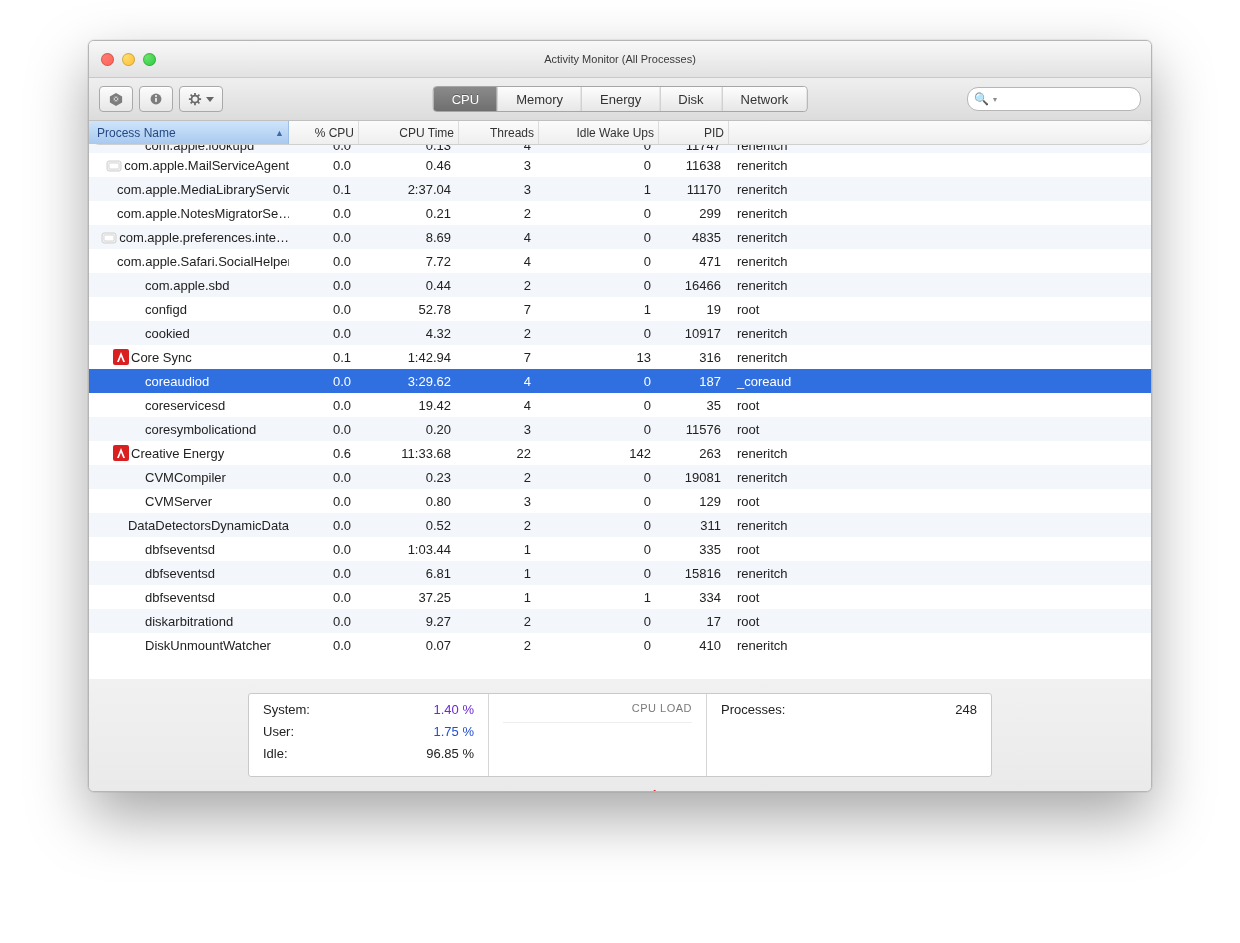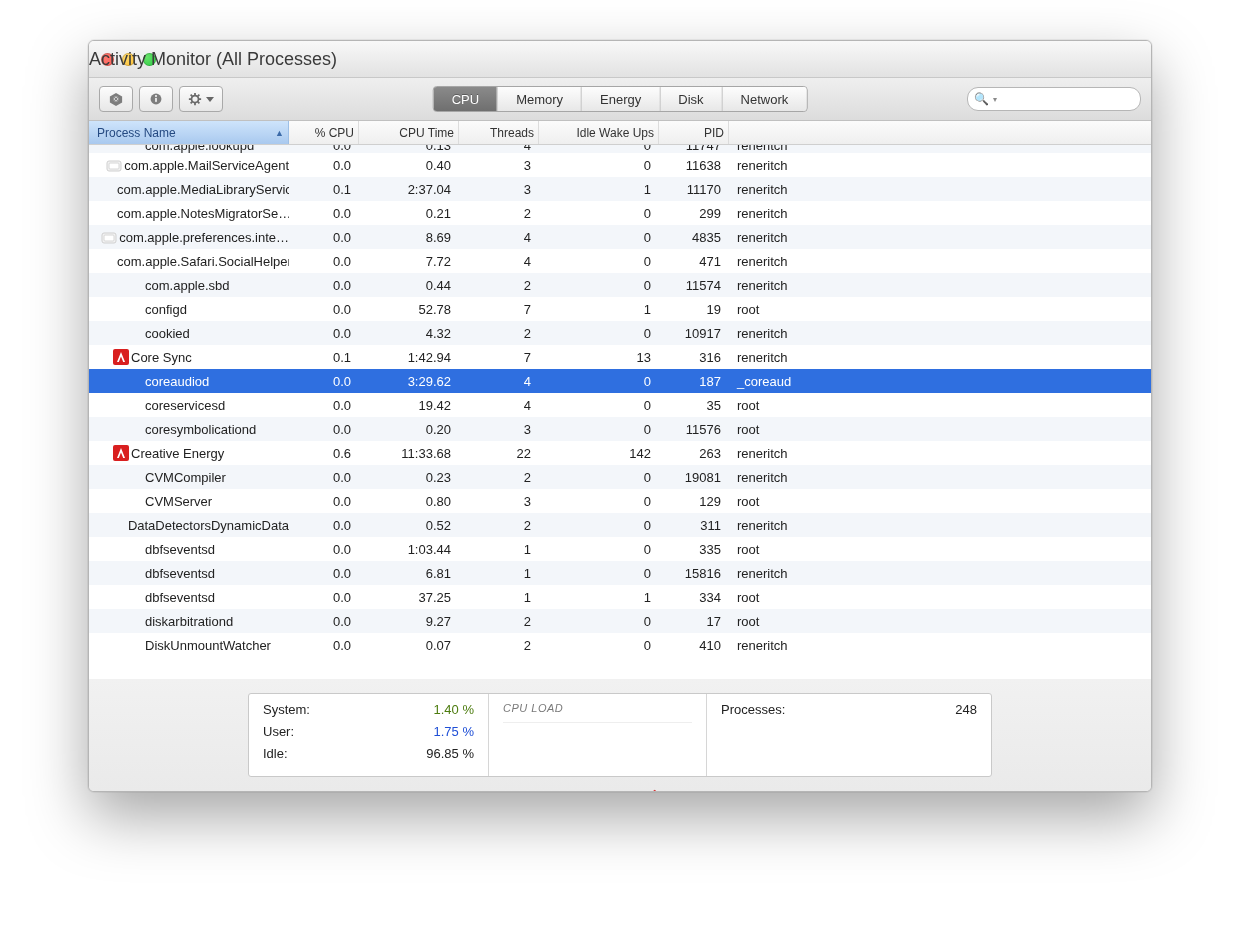--- a/index.html
+++ b/index.html
@@ -6,37 +6,37 @@
   body{font-family:"Lucida Grande","Helvetica Neue",Arial,sans-serif;font-size:13px;color:#222;width:1240px;height:943px;position:relative;}
   .canvas{width:1240px;height:943px;display:flex;align-items:flex-start;justify-content:center;padding-top:40px;box-sizing:border-box;}
   .window{width:1062px;border:1px solid #b5b5b5;border-radius:6px;box-shadow:0 25px 60px rgba(0,0,0,.35),0 0 0 1px rgba(0,0,0,.05);background:#f6f6f6;overflow:hidden;}
   
   .titlebar{height:36px;background:linear-gradient(#f8f8f8,#e2e2e2);border-bottom:1px solid #c8c8c8;position:relative;display:flex;align-items:center;}
   .traffic{display:flex;gap:8px;padding-left:12px;}
   .tl{width:13px;height:13px;border-radius:50%;box-shadow:inset 0 0 0 1px rgba(0,0,0,.18);}
   .tl.red{background:radial-gradient(circle at 30% 30%,#ff7a70,#ff5f57);} 
   .tl.yel{background:radial-gradient(circle at 30% 30%,#ffdc6e,#ffbd2e);} 
   .tl.grn{background:radial-gradient(circle at 30% 30%,#68e36a,#28c940);} 
-  .title{position:absolute;left:0;right:0;font-size:18px;color:#3a3a3a;pointer-events:none;}
+  .title{position:absolute;left:0;right:0;text-align:center;font-size:11px;color:#3a3a3a;pointer-events:none;}
   
   .toolbar{height:42px;background:linear-gradient(#efefef,#dcdcdc);border-bottom:1px solid #c0c0c0;display:flex;align-items:center;padding:0 10px;position:relative;}
   .btn{height:24px;border:1px solid #a9a9a9;border-radius:4px;background:linear-gradient(#fcfcfc,#e7e7e7);box-shadow:inset 0 1px 0 #fff;display:inline-flex;align-items:center;justify-content:center;color:#555;}
   .btn+.btn{margin-left:6px;}
   .btn.sq{width:32px;}
   .btn.gear{width:42px;gap:4px;}
   .segmented{position:absolute;left:50%;transform:translateX(-50%);display:flex;border:1px solid #a6a6a6;border-radius:4px;overflow:hidden;height:24px;box-shadow:inset 0 1px 0 #fff;}
   .seg{padding:0 18px;display:flex;align-items:center;font-size:13px;color:#333;background:linear-gradient(#fdfdfd,#e7e7e7);border-left:1px solid #c9c9c9;cursor:default;}
   .seg:first-child{border-left:none;}
   .seg.active{background:linear-gradient(#8a8a8a,#6f6f6f);color:#fff;text-shadow:0 -1px 0 rgba(0,0,0,.3);} 
   .search{margin-left:auto;width:160px;height:22px;border:1px solid #b6b6b6;border-radius:11px;background:#fff;display:flex;align-items:center;padding:0 6px;gap:4px;}
   .search .mag{font-size:12px;color:#8a8a8a;}
   .search .tri{font-size:8px;color:#8a8a8a;}
   .search input{border:none;outline:none;flex:1;font-size:12px;background:transparent;}
   
-  .colheaders{height:23px;background:linear-gradient(#fbfbfb,#efefef);border-bottom:1px solid #cfcfcf;display:flex;font-size:12px;color:#333;}
+  .colheaders{height:23px;background:linear-gradient(#fbfbfb,#efefef);border-bottom:1px solid #cfcfcf;display:flex;font-size:12px;color:#333;border-radius:11px;}
   .ch{display:flex;align-items:center;padding:0 4px;border-right:1px solid #dcdcdc;box-sizing:border-box;white-space:nowrap;}
   .ch.sort{background:linear-gradient(#cee4fb,#a9c9ef);color:#254a82;border-right-color:#9dbfe6;}
   .c0{width:200px;padding-left:8px;} 
   .c1{width:70px;justify-content:flex-end;padding-left:32px;} 
   .c2{width:100px;justify-content:flex-end;} 
   .c3{width:80px;justify-content:flex-end;} 
   .c4{width:120px;justify-content:flex-end;} 
   .c5{width:70px;justify-content:flex-end;} 
   .c6{flex:1;padding-left:8px;border-right:none;} 
   .sort-arrow{margin-left:auto;font-size:9px;color:#3b6aa8;}
@@ -57,23 +57,23 @@
   .iconslot svg{display:block;}
   
   .footer{background:linear-gradient(#f1f1f1,#eaeaea);padding:14px 0;display:flex;justify-content:center;}
   .panes{display:flex;border:1px solid #c9c9c9;border-radius:3px;background:#fff;width:742px;}
   .pane{border-right:1px solid #d6d6d6;padding:8px 14px;box-sizing:border-box;}
   .pane:last-child{border-right:none;}
   .pane.left{width:240px;}
   .pane.mid{width:218px;display:flex;flex-direction:column;}
   .pane.right{width:284px;}
   .kv{display:flex;justify-content:space-between;height:22px;font-size:13px;}
-  .kv.red .v{color:#4d7c0f;}
+  .kv.red .v{color:#6d28d9;}
   .kv.blue .v{color:#1f4fd6;}
-  .midhdr{font-size:11px;color:#7a7a7a;text-align:left;letter-spacing:.5px;height:18px;font-style:italic;}
+  .midhdr{font-size:11px;color:#7a7a7a;text-align:right;letter-spacing:.5px;height:18px;}
   .graph{flex:1;position:relative;border-top:1px solid #eee;margin-top:2px;}
   .graph svg{position:absolute;inset:0;}
   
   .gear svg,.sq svg{width:14px;height:14px;}
   .caret{width:0;height:0;border-left:4px solid transparent;border-right:4px solid transparent;border-top:5px solid #666;}
 </style>
 </head>
 <body>
 
 <div class="canvas">
@@ -186,21 +186,21 @@
           <div class="cell c0">
             <span style="display: inline-block; width: 14px;"></span>
             <span class="iconslot">
               <svg width="16" height="16">
                 <use href="#ic-plugin"></use>
               </svg>
             </span>
             <span>com.apple.MailServiceAgent</span>
           </div>
           <div class="cell c1">0.0</div>
-          <div class="cell c2">0.40</div>
+          <div class="cell c2">0.46</div>
           <div class="cell c3">3</div>
           <div class="cell c4">0</div>
           <div class="cell c5">11638</div>
           <div class="cell c6">reneritch</div>
         </div>
         <div class="row alt">
           <div class="cell c0">
             <span style="display: inline-block; width: 28px;"></span>
             <span class="iconslot"></span>
             <span>com.apple.MediaLibraryService</span>
@@ -258,21 +258,21 @@
         <div class="row alt">
           <div class="cell c0">
             <span style="display: inline-block; width: 28px;"></span>
             <span class="iconslot"></span>
             <span>com.apple.sbd</span>
           </div>
           <div class="cell c1">0.0</div>
           <div class="cell c2">0.44</div>
           <div class="cell c3">2</div>
           <div class="cell c4">0</div>
-          <div class="cell c5">11574</div>
+          <div class="cell c5">16466</div>
           <div class="cell c6">reneritch</div>
         </div>
         <div class="row">
           <div class="cell c0">
             <span style="display: inline-block; width: 28px;"></span>
             <span class="iconslot"></span>
             <span>configd</span>
           </div>
           <div class="cell c1">0.0</div>
           <div class="cell c2">52.78</div>

